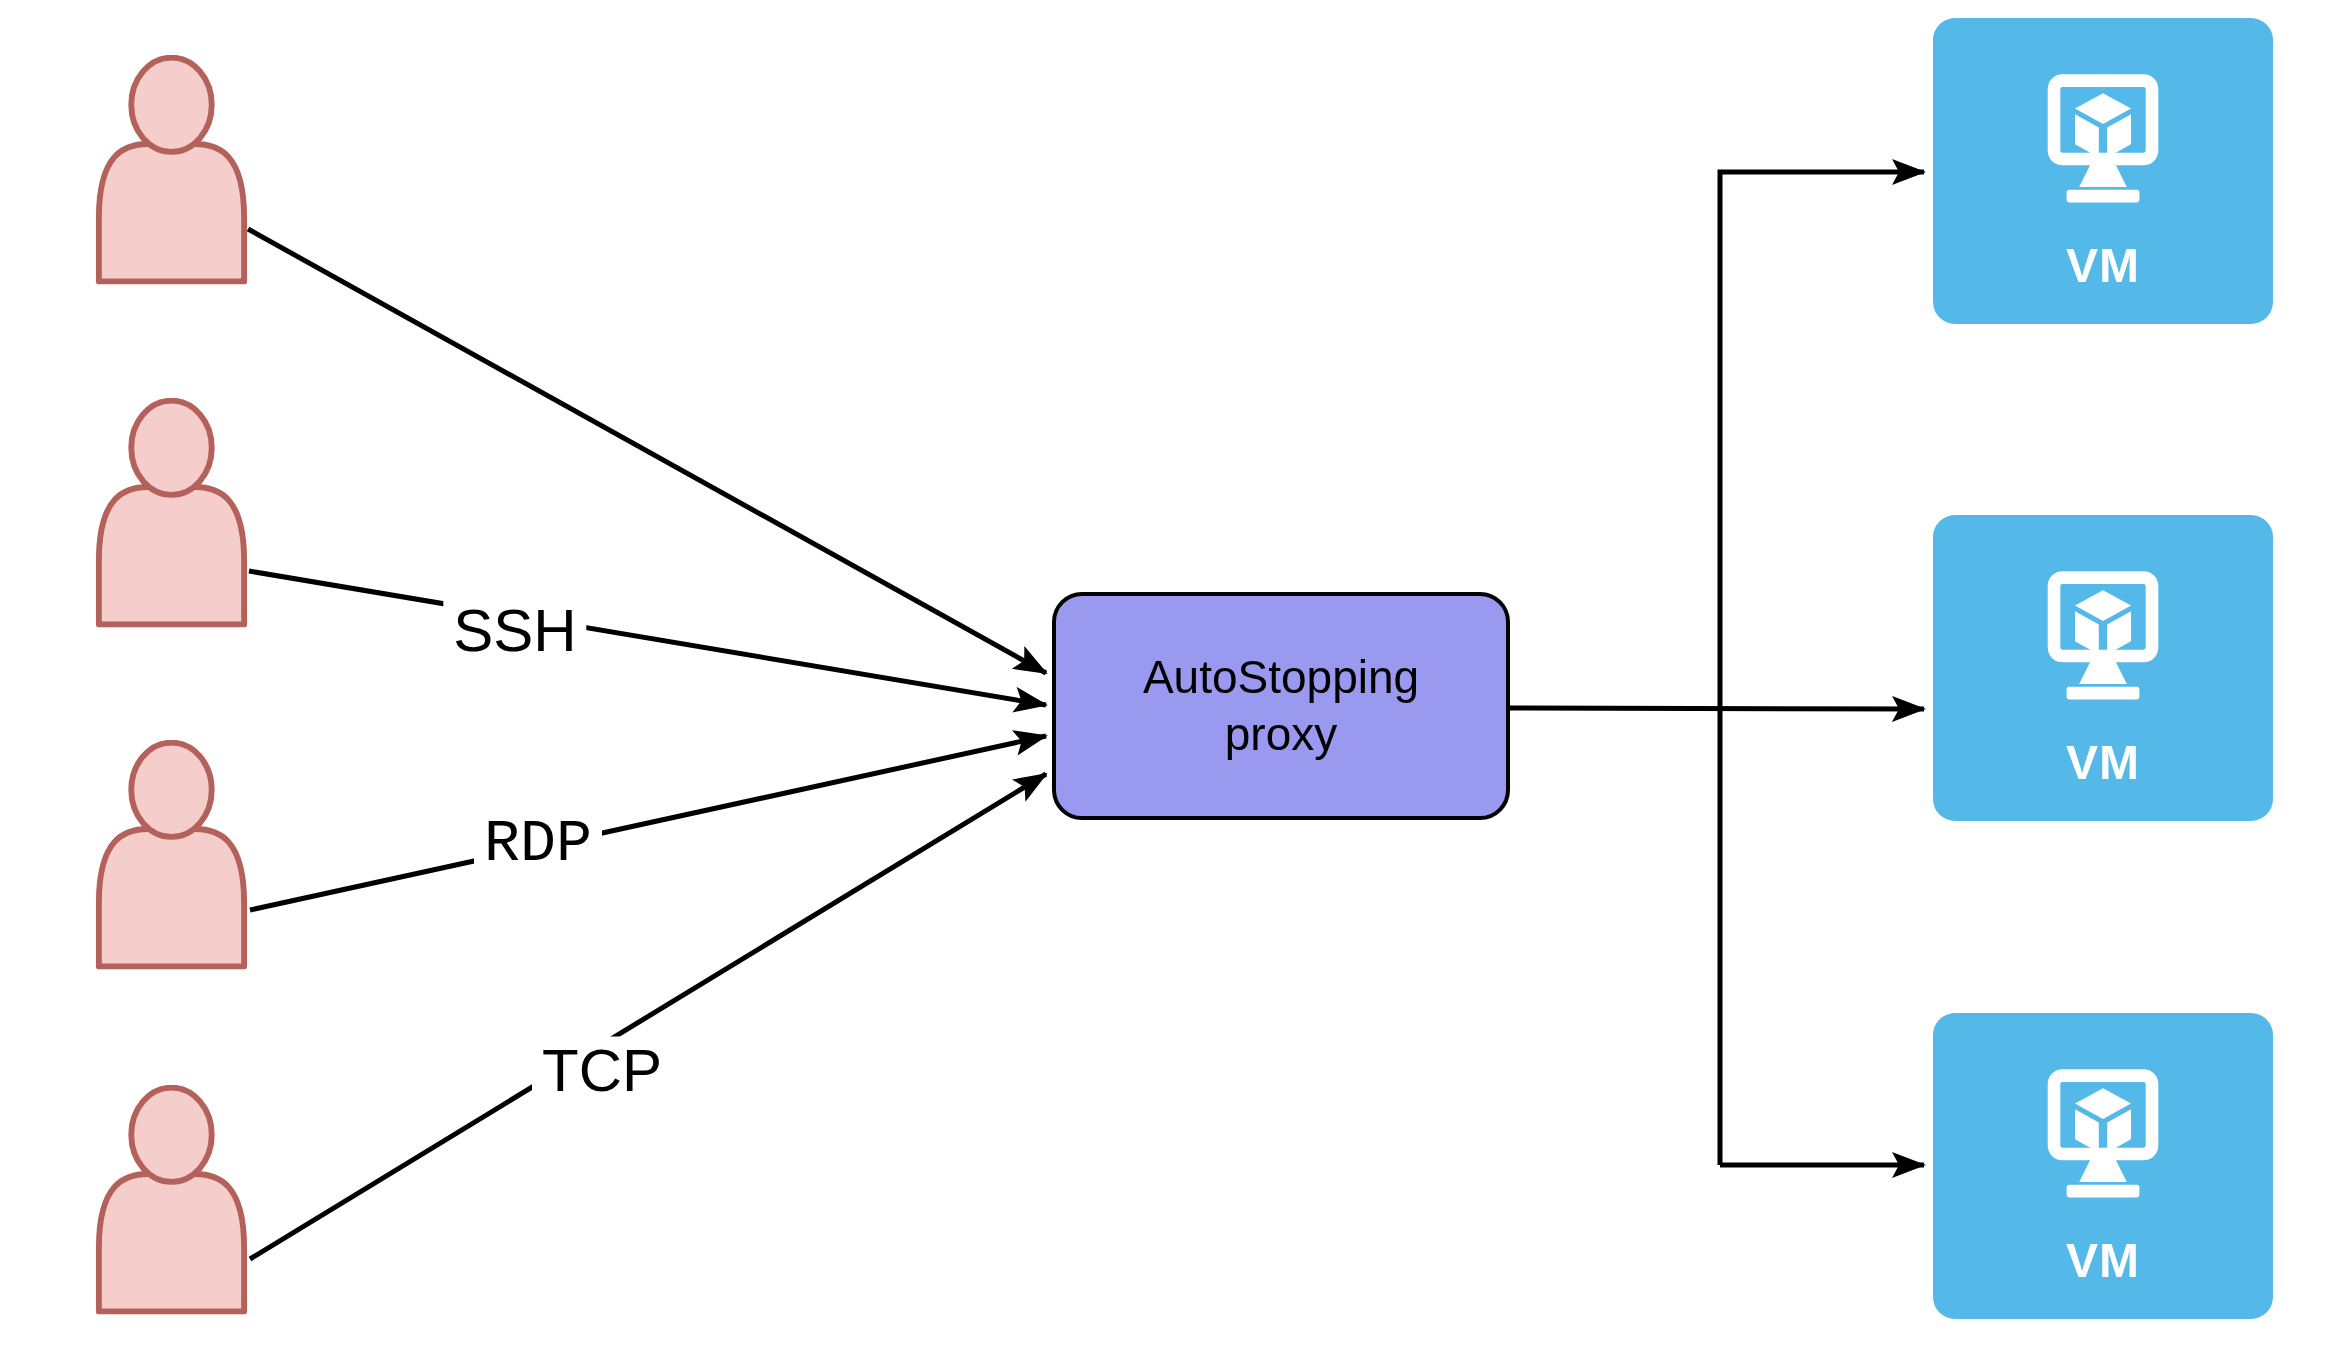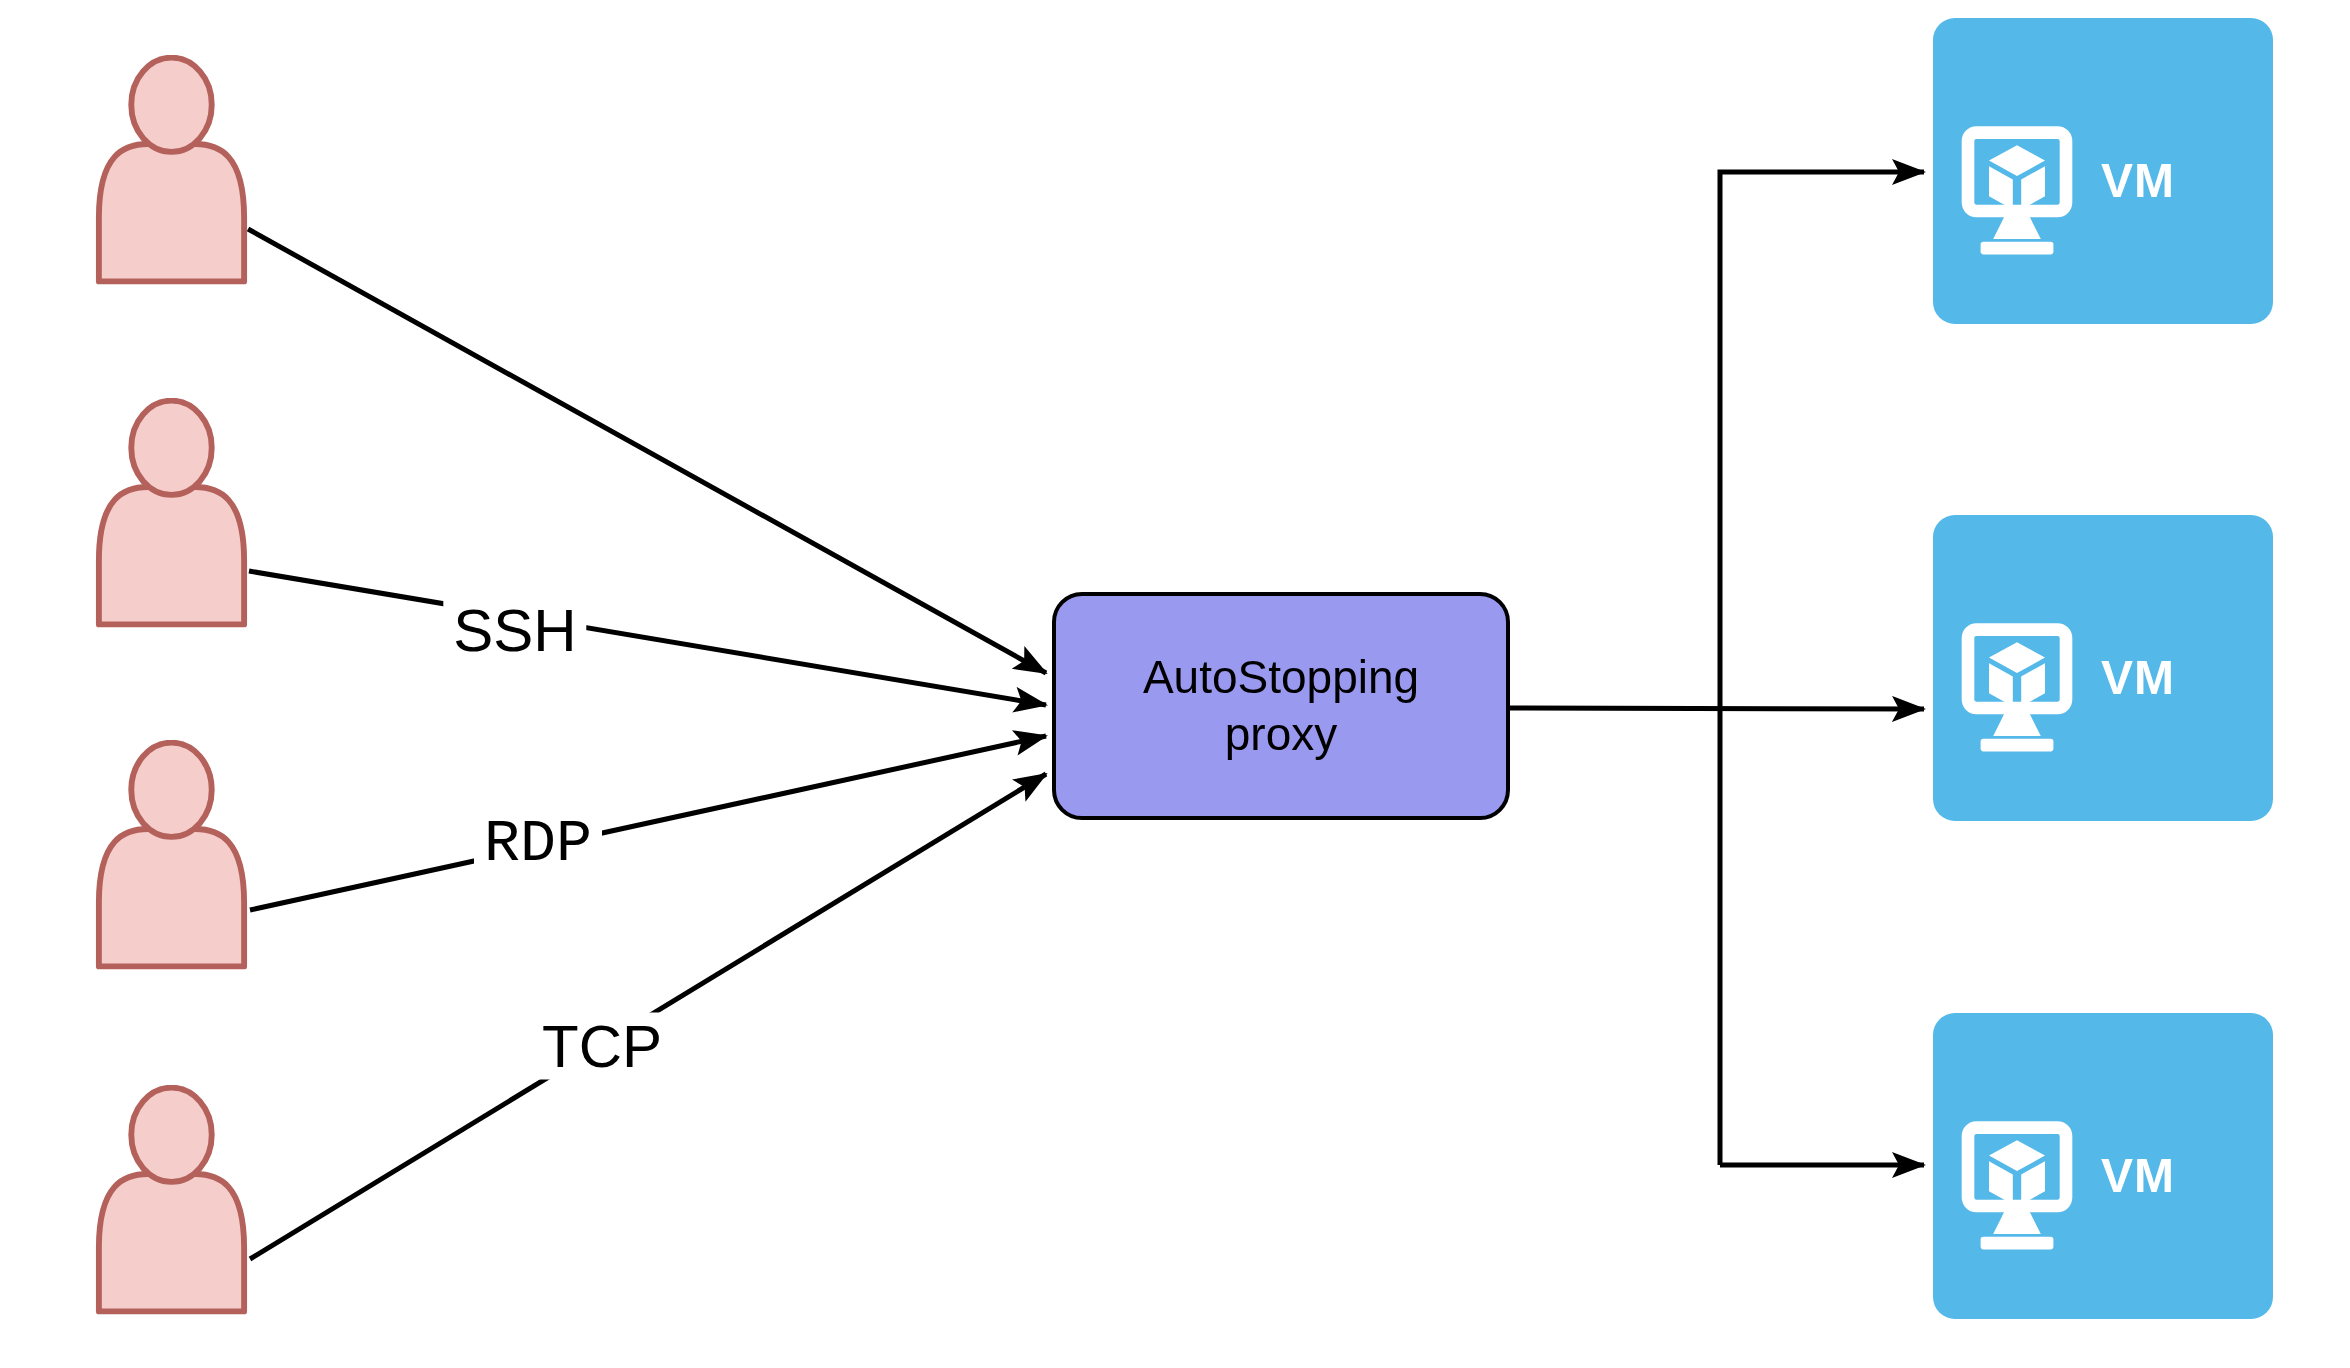--- a/index.html
+++ b/index.html
@@ -51,21 +51,21 @@
     text-align:center;
     font-size:46px;line-height:1.25;color:#000;
     padding:0 40px;
   }
 
   .vm-card{
     position:absolute;
     width:340px;height:306px;
     background:var(--vm-fill);
     border-radius:22px;
-    display:flex;flex-direction:row;align-items:center;
+    display:flex;flex-direction:column;align-items:center;
   }
   .vm-card svg{width:168px;height:150px;margin-top:52px;display:block;}
   .vm-shape{fill:var(--vm-icon-color);}
   .vm-frame{fill:none;stroke:var(--vm-icon-color);stroke-width:9;}
   .vm-label{
     margin-top:18px;
     color:var(--vm-icon-color);
     font-size:48px;font-weight:bold;letter-spacing:1px;
   }
 </style>
@@ -110,21 +110,21 @@
   </div>
   <div class="user" style="left:93px;top:1085px;">
     <svg viewBox="0 0 160 235" xmlns="http://www.w3.org/2000/svg">
       <path class="person-body" d="M 6 230 L 6 165 C 6 100 32 90 56 90 L 104 90 C 128 90 154 100 154 165 L 154 230 Z"></path>
       <ellipse class="person-head" cx="80" cy="50" rx="41" ry="48"></ellipse>
     </svg>
   </div>
 
   <div class="edge-label" style="left:515px;top:630px;">SSH</div>
   <div class="edge-label" style="left:538px;top:844px;font-family:Liberation Mono, monospace;">RDP</div>
-  <div class="edge-label" style="left:602px;top:1046px;">TCP</div>
+  <div class="edge-label" style="left:602px;top:1070px;">TCP</div>
 
   <div class="proxy">AutoStopping proxy</div>
 
   <div class="vm-card" style="left:1933px;top:18px;">
     <svg viewBox="0 0 120 104" xmlns="http://www.w3.org/2000/svg">
       <rect class="vm-frame" x="25" y="6" width="70" height="56" rx="6"></rect>
       <polygon class="vm-shape" points="60,15 80,26 60,37 40,26"></polygon>
       <polygon class="vm-shape" points="40,30 57,39.5 57,61 40,51.5"></polygon>
       <polygon class="vm-shape" points="80,30 63,39.5 63,61 80,51.5"></polygon>
       <path class="vm-shape" d="M51,66 L69,66 L77,82 L43,82 Z"></path>

